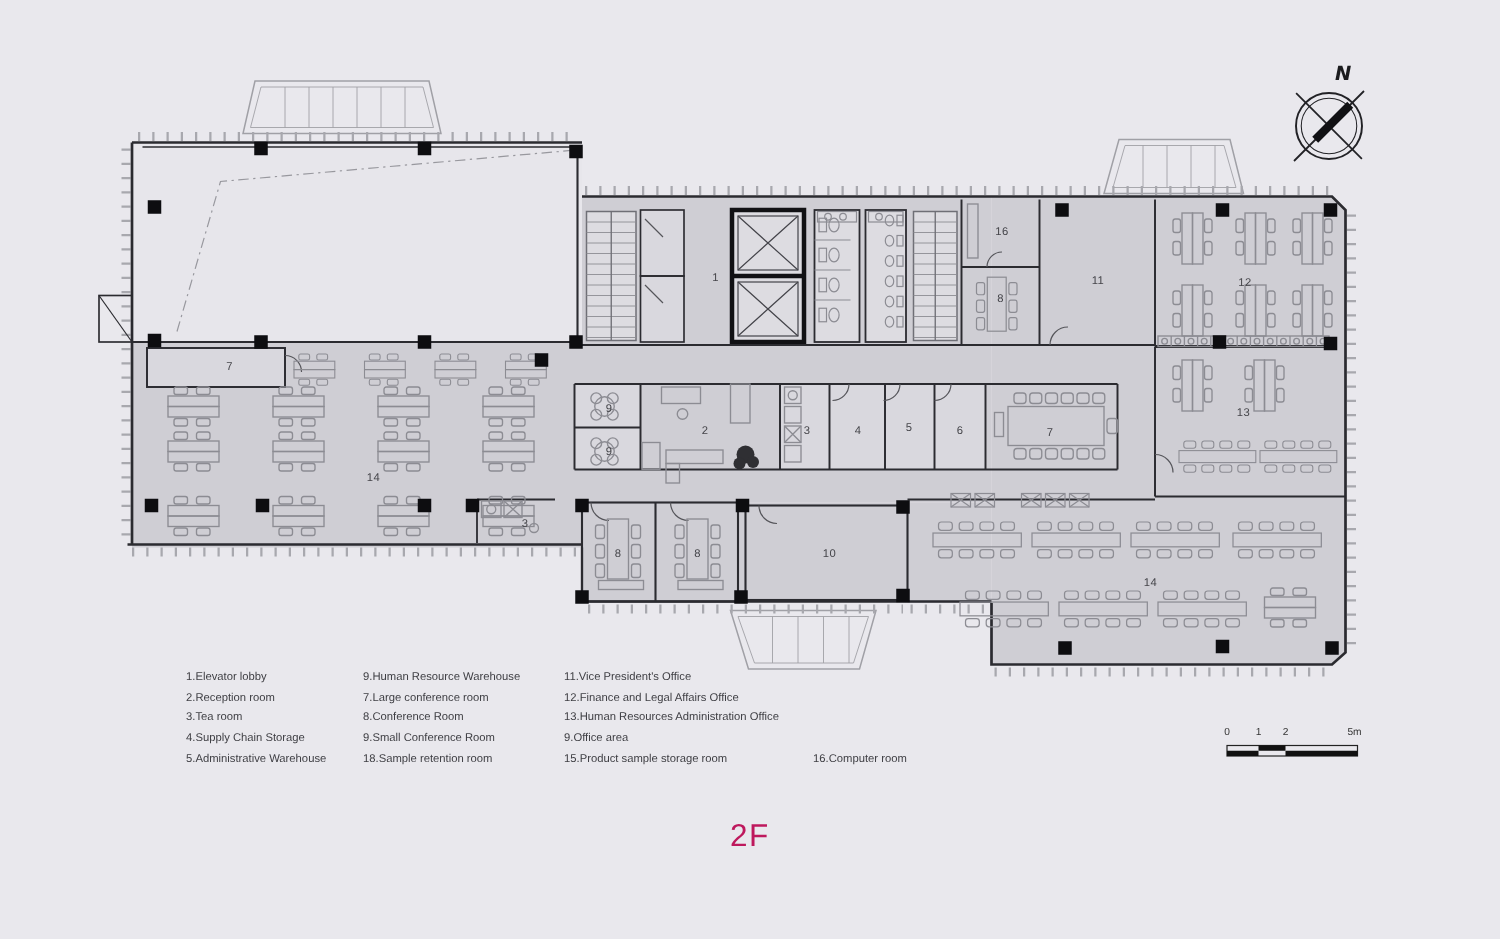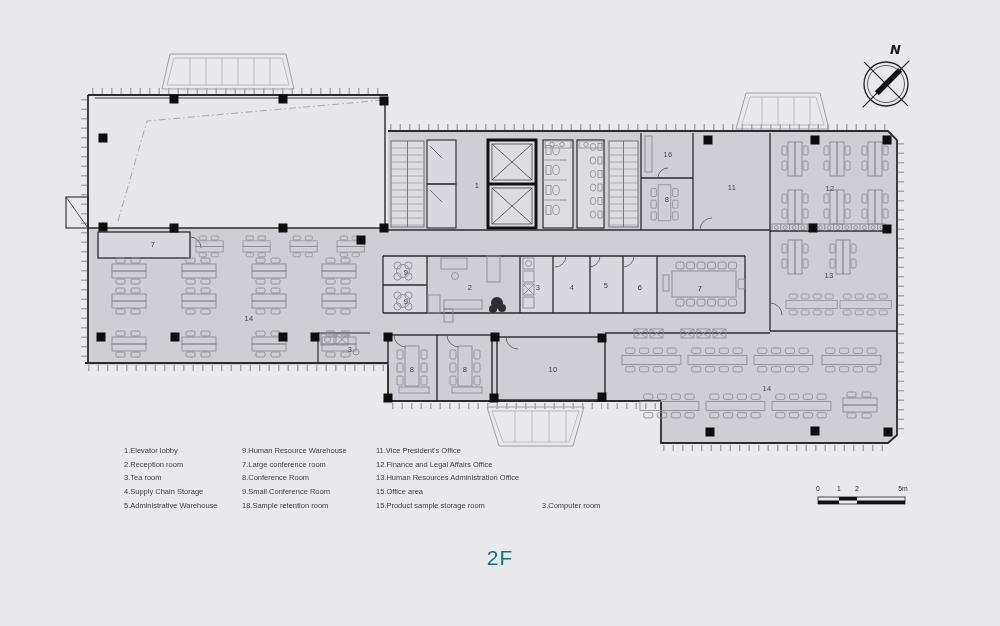--- a/index.html
+++ b/index.html
@@ -7,21 +7,21 @@
          font-family:"Liberation Sans",sans-serif;}
   #plan{position:absolute;left:0;top:0;}
   .rl{position:absolute;font-size:7.5px;color:#45454a;transform:translate(-50%,-50%);
       white-space:nowrap;letter-spacing:.3px;}
   .lcol{position:absolute;}
   .litem{font-size:7.5px;line-height:13.7px;color:#3e3e43;white-space:nowrap;margin-left:24px;}
   #north-label{position:absolute;left:890px;top:42px;font-size:13px;font-style:italic;
       font-weight:bold;color:#1b1b1e;font-family:"DejaVu Sans",sans-serif;}
   .sc{position:absolute;font-size:6.8px;color:#333;transform:translate(-50%,0);}
   #floor-title{position:absolute;left:455px;top:546px;width:90px;text-align:center;
-      font-size:21px;color:#0f766e;letter-spacing:1px;}
+      font-size:21px;color:#be185d;letter-spacing:1px;}
 </style>
 </head>
 <body>
 
 <div id="stage">
 
 <svg id="plan" width="1000" height="626" viewBox="0 0 1000 626">
   <defs>
     <g id="dcl" fill="none" stroke="#8c8c93" stroke-width="0.9">
       <rect x="0" y="6" width="34" height="7"></rect>
@@ -445,23 +445,23 @@
     <div class="litem">9.Human Resource Warehouse</div>
     <div class="litem">7.Large conference room</div>
     <div class="litem">8.Conference Room</div>
     <div class="litem">9.Small Conference Room</div>
     <div class="litem">18.Sample retention room</div>
   </div>
   <div class="lcol" style="left:352px;top:444px">
     <div class="litem">11.Vice President's Office</div>
     <div class="litem">12.Finance and Legal Affairs Office</div>
     <div class="litem">13.Human Resources Administration Office</div>
-    <div class="litem">15.Office area</div>
+    <div class="litem">9.Office area</div>
     <div class="litem">15.Product sample storage room</div>
   </div>
   <div class="lcol" style="left:518px;top:498.8px">
-    <div class="litem">3.Computer room</div>
+    <div class="litem">16.Computer room</div>
   </div>
 </div>
 
 <div id="floor-title">2F</div>
 
 </div>
 
 </body></html>

